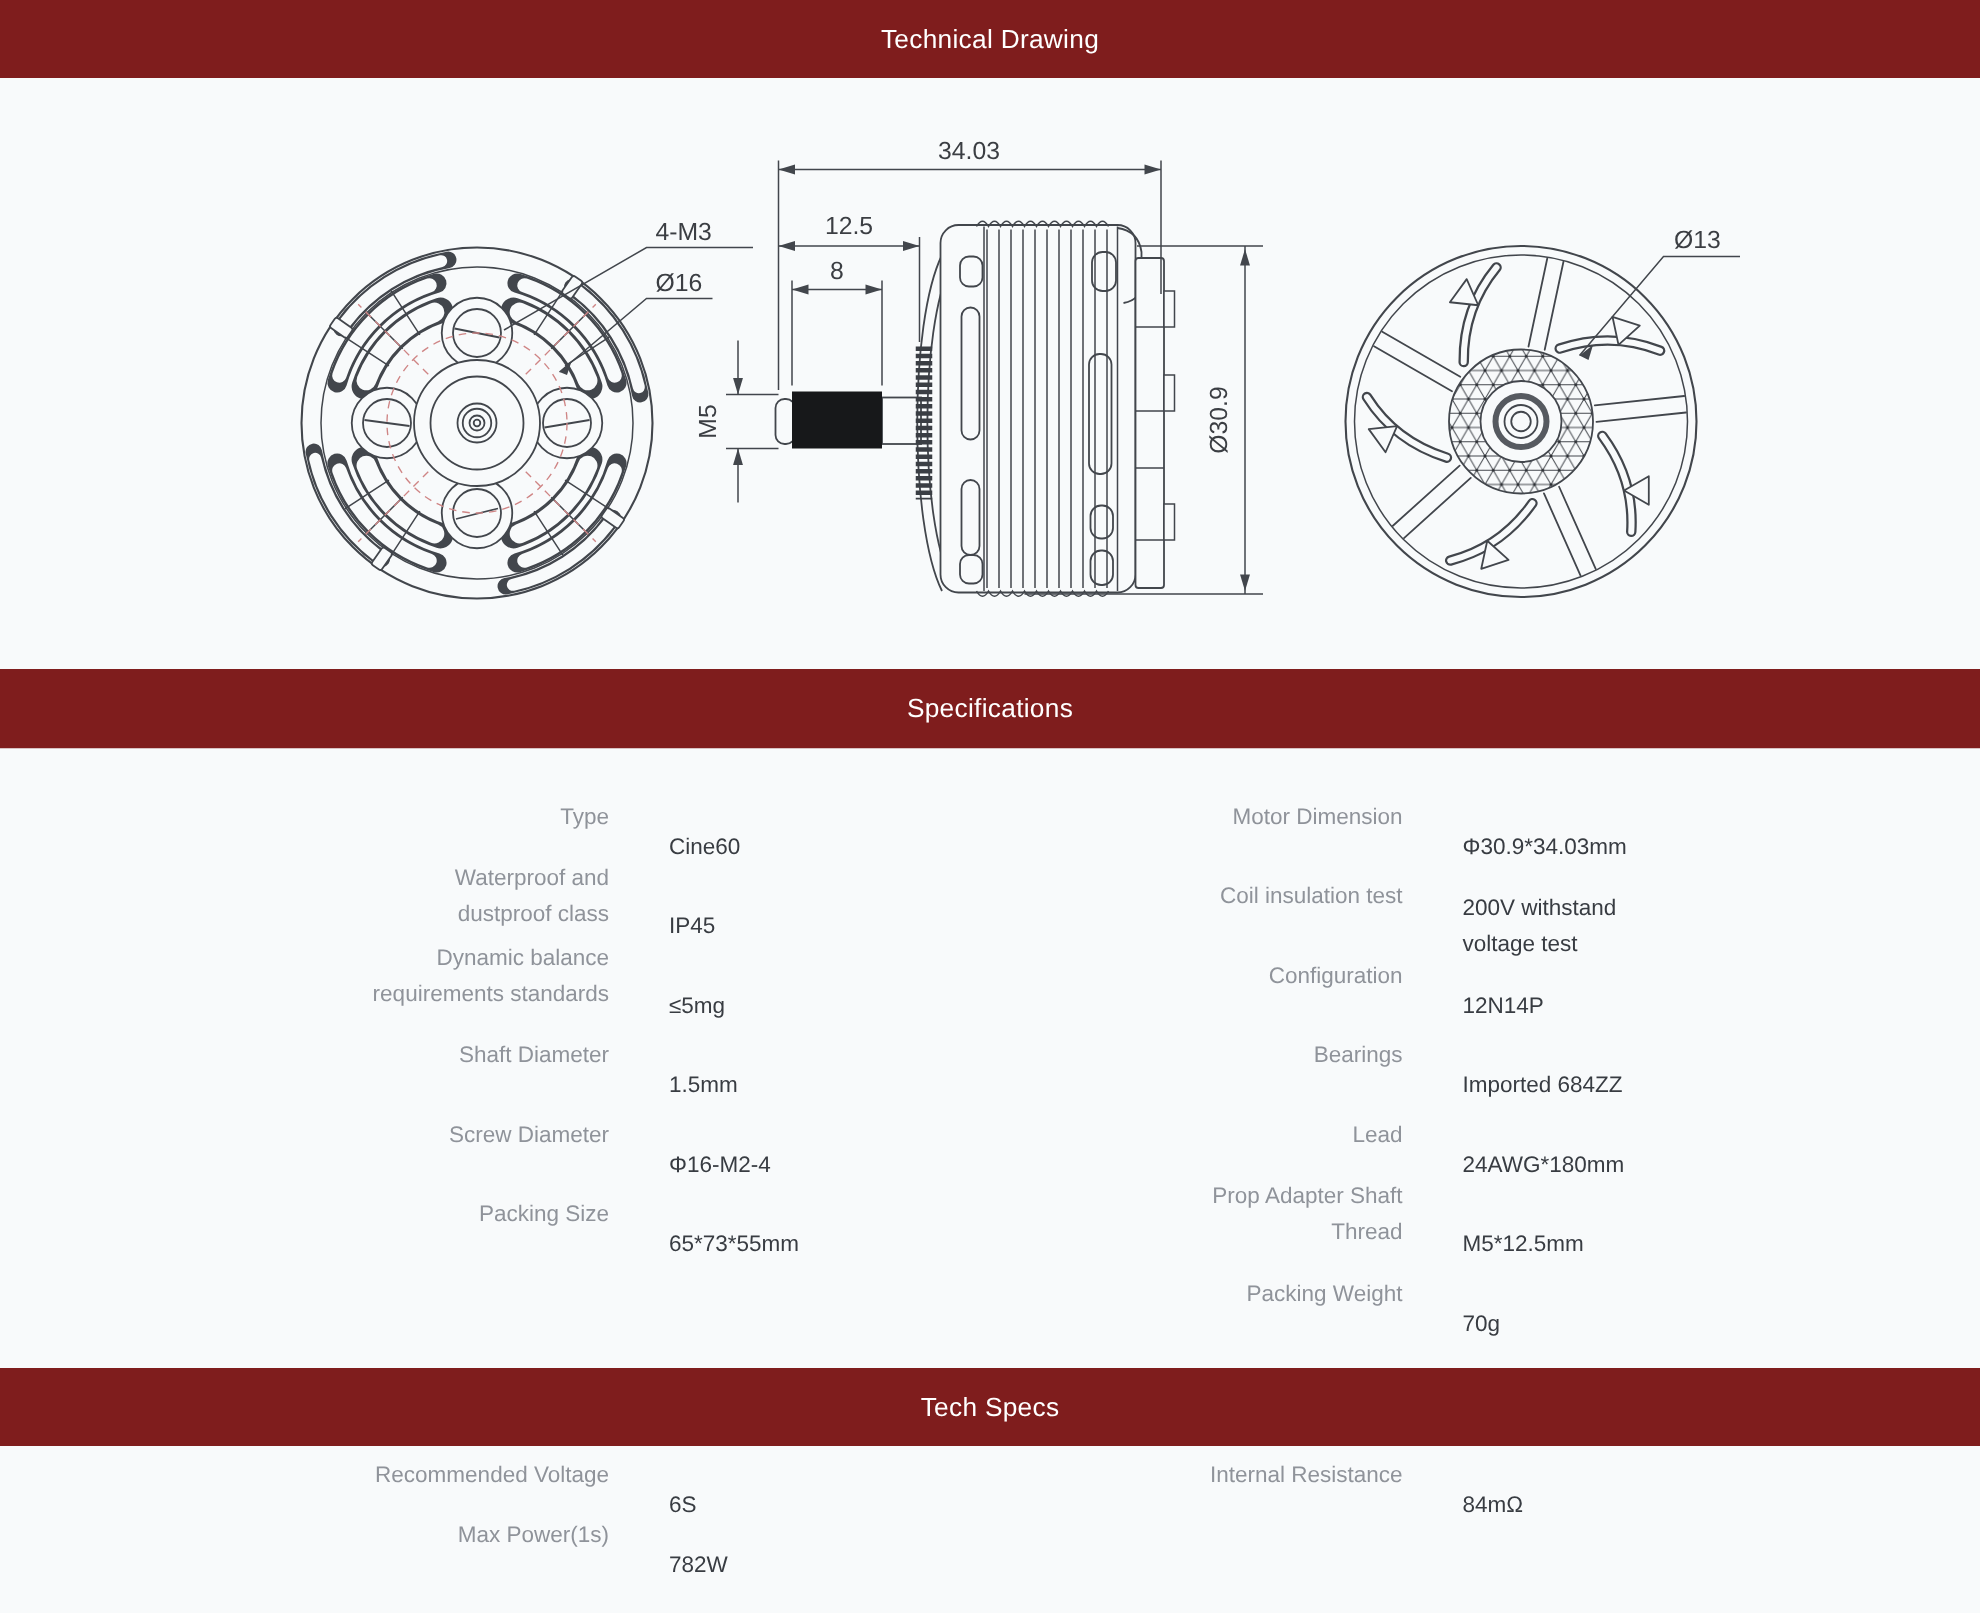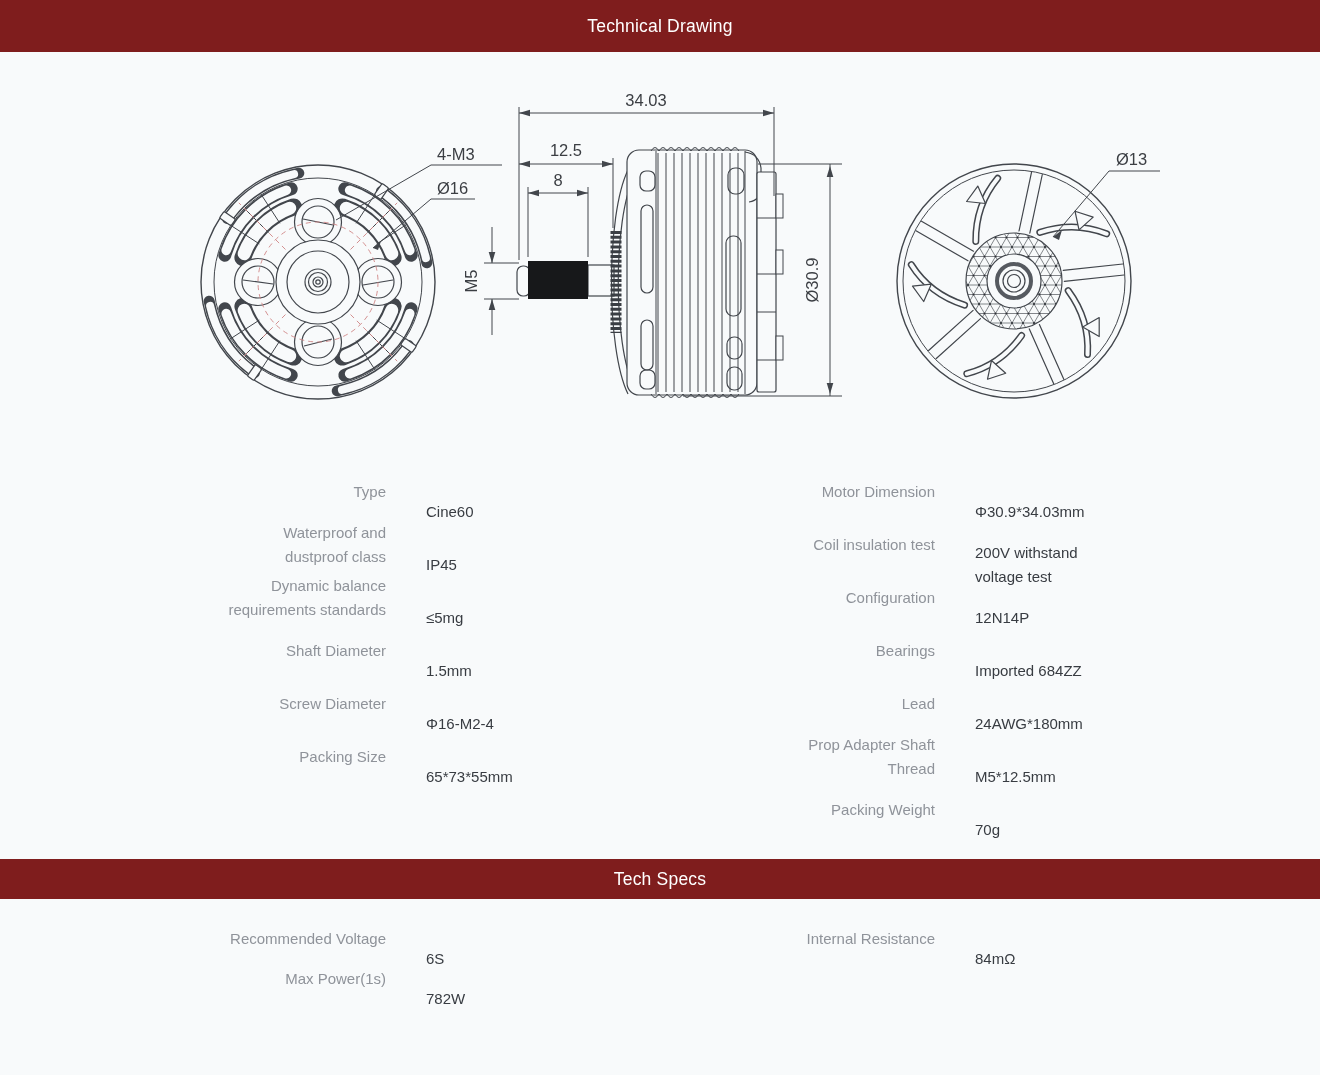--- a/index.html
+++ b/index.html
@@ -8,31 +8,31 @@
     background:#f8fafb;
     font-family:"Liberation Sans",sans-serif;
     -webkit-font-smoothing:antialiased;
   }
   .bar{
     background:#7f1d1d;color:#ffffff;
     display:flex;align-items:center;justify-content:center;
   }
   .bar-td{height:52px;}
   .bar-spec{height:53px;}
-  .bar-tech{height:40px;}
+  .bar-tech{height:52px;}
   .bar-title{font-size:17.5px;font-weight:400;letter-spacing:.2px;}
   .drawing-section{height:394px;position:relative;background:#f8fafb;}
   .drawing-section svg{display:block;}
   .specs-section{position:relative;height:413px;background:#f8fafb;}
   .tech-section{position:relative;height:113px;background:#f8fafb;}
   .col{position:absolute;top:0;}
-  .col-left{left:196px;}
+  .col-left{left:216px;}
   .col-right{left:745px;}
   .specs-section .col{padding-top:19px;}
-  .tech-section .col{padding-top:20px;}
+  .tech-section .col{}
   .spec-row{display:flex;align-items:center;height:53px;}
   .tech-row{display:flex;align-items:center;height:40px;}
   .lbl{
     width:190px;text-align:right;color:#8f939a;
     font-size:15px;line-height:1.6;white-space:pre-line;
   }
   .val{
     margin-left:40px;width:175px;color:#383c42;
     font-size:15px;line-height:1.6;white-space:pre-line;margin-top:40px;
   }
@@ -274,20 +274,23 @@
         <circle cx="1014" cy="281" r="11"></circle>
         <circle cx="1014" cy="281" r="6.5"></circle>
 
         <path d="M1160,171 L1109,171 L1053,237" stroke-width="1"></path>
         <polygon points="1053,237 1062,230 1059,240" fill="#42464c" stroke="none"></polygon>
         <text class="dim-text" x="1116" y="165" stroke="none" fill="#3b3e43">Ø13</text>
       </g>
     </svg>
   </section>
 
+  <header class="bar bar-spec">
+    <div class="bar-title">Specifications</div>
+  </header>
 
   <section class="specs-section">
     <div class="col col-left">
       <div class="spec-row">
         <div class="lbl">Type</div>
         <div class="val">Cine60</div>
       </div>
       <div class="spec-row">
         <div class="lbl">Waterproof and
 dustproof class</div>

